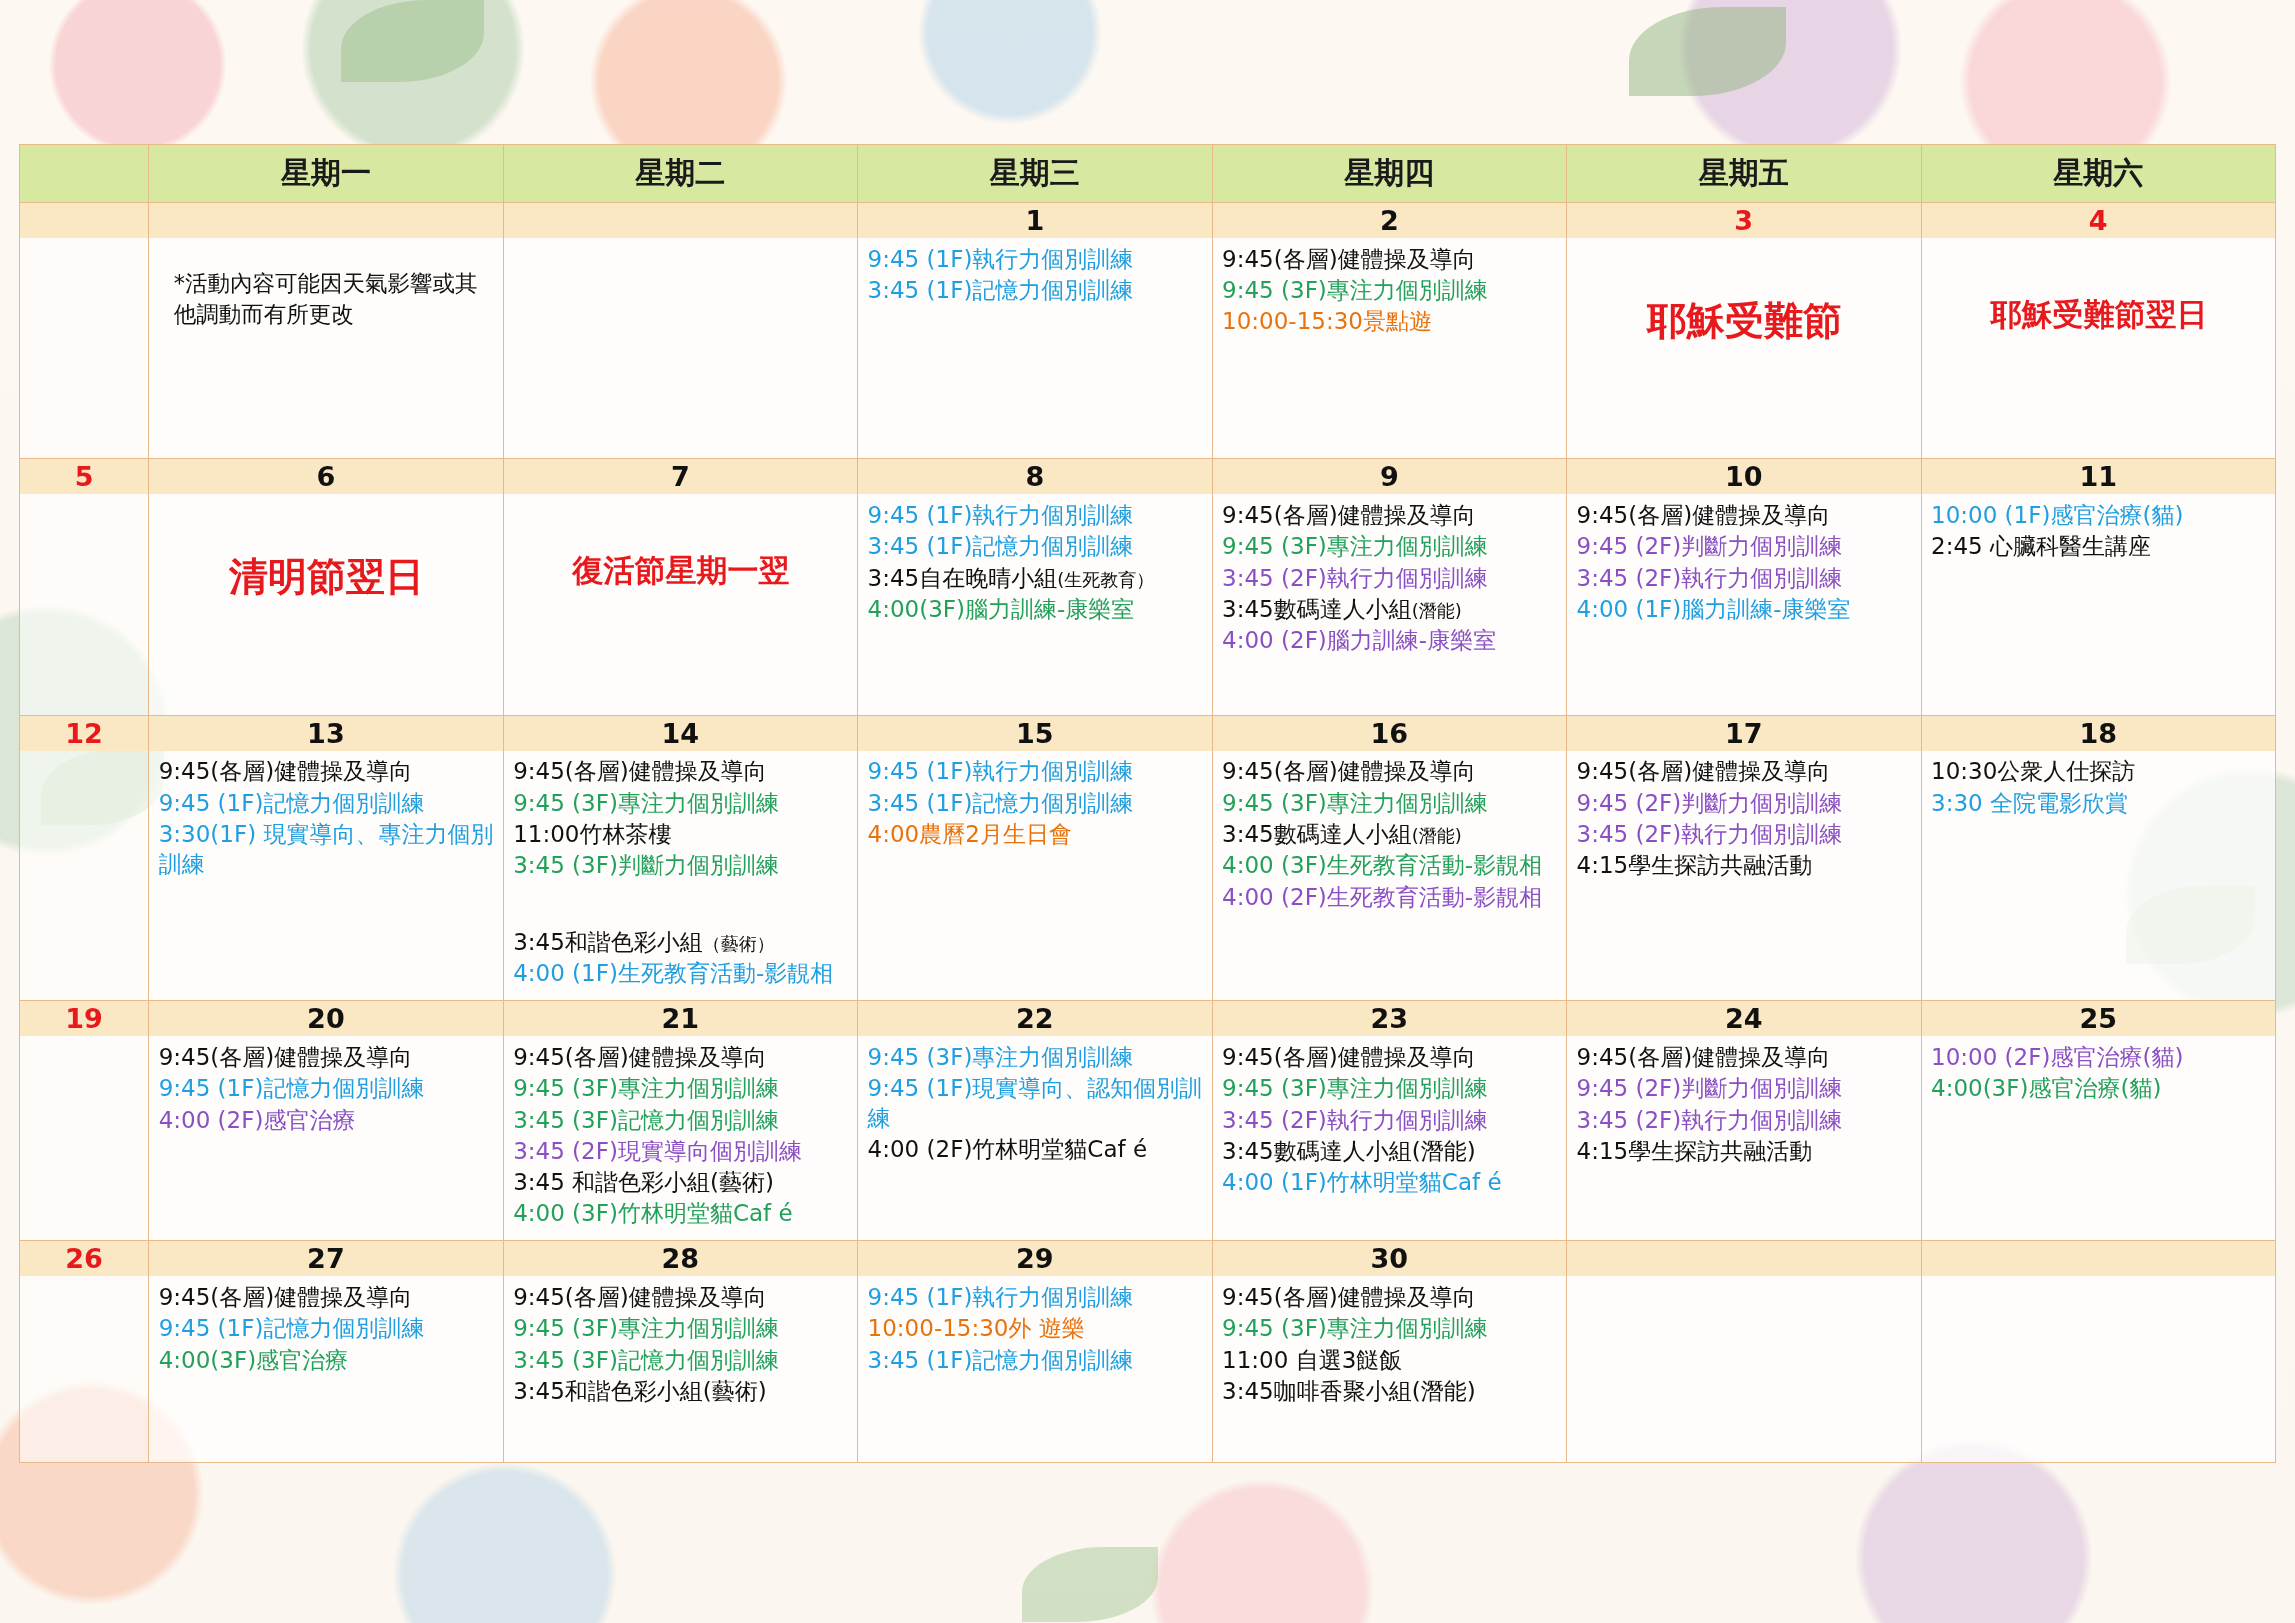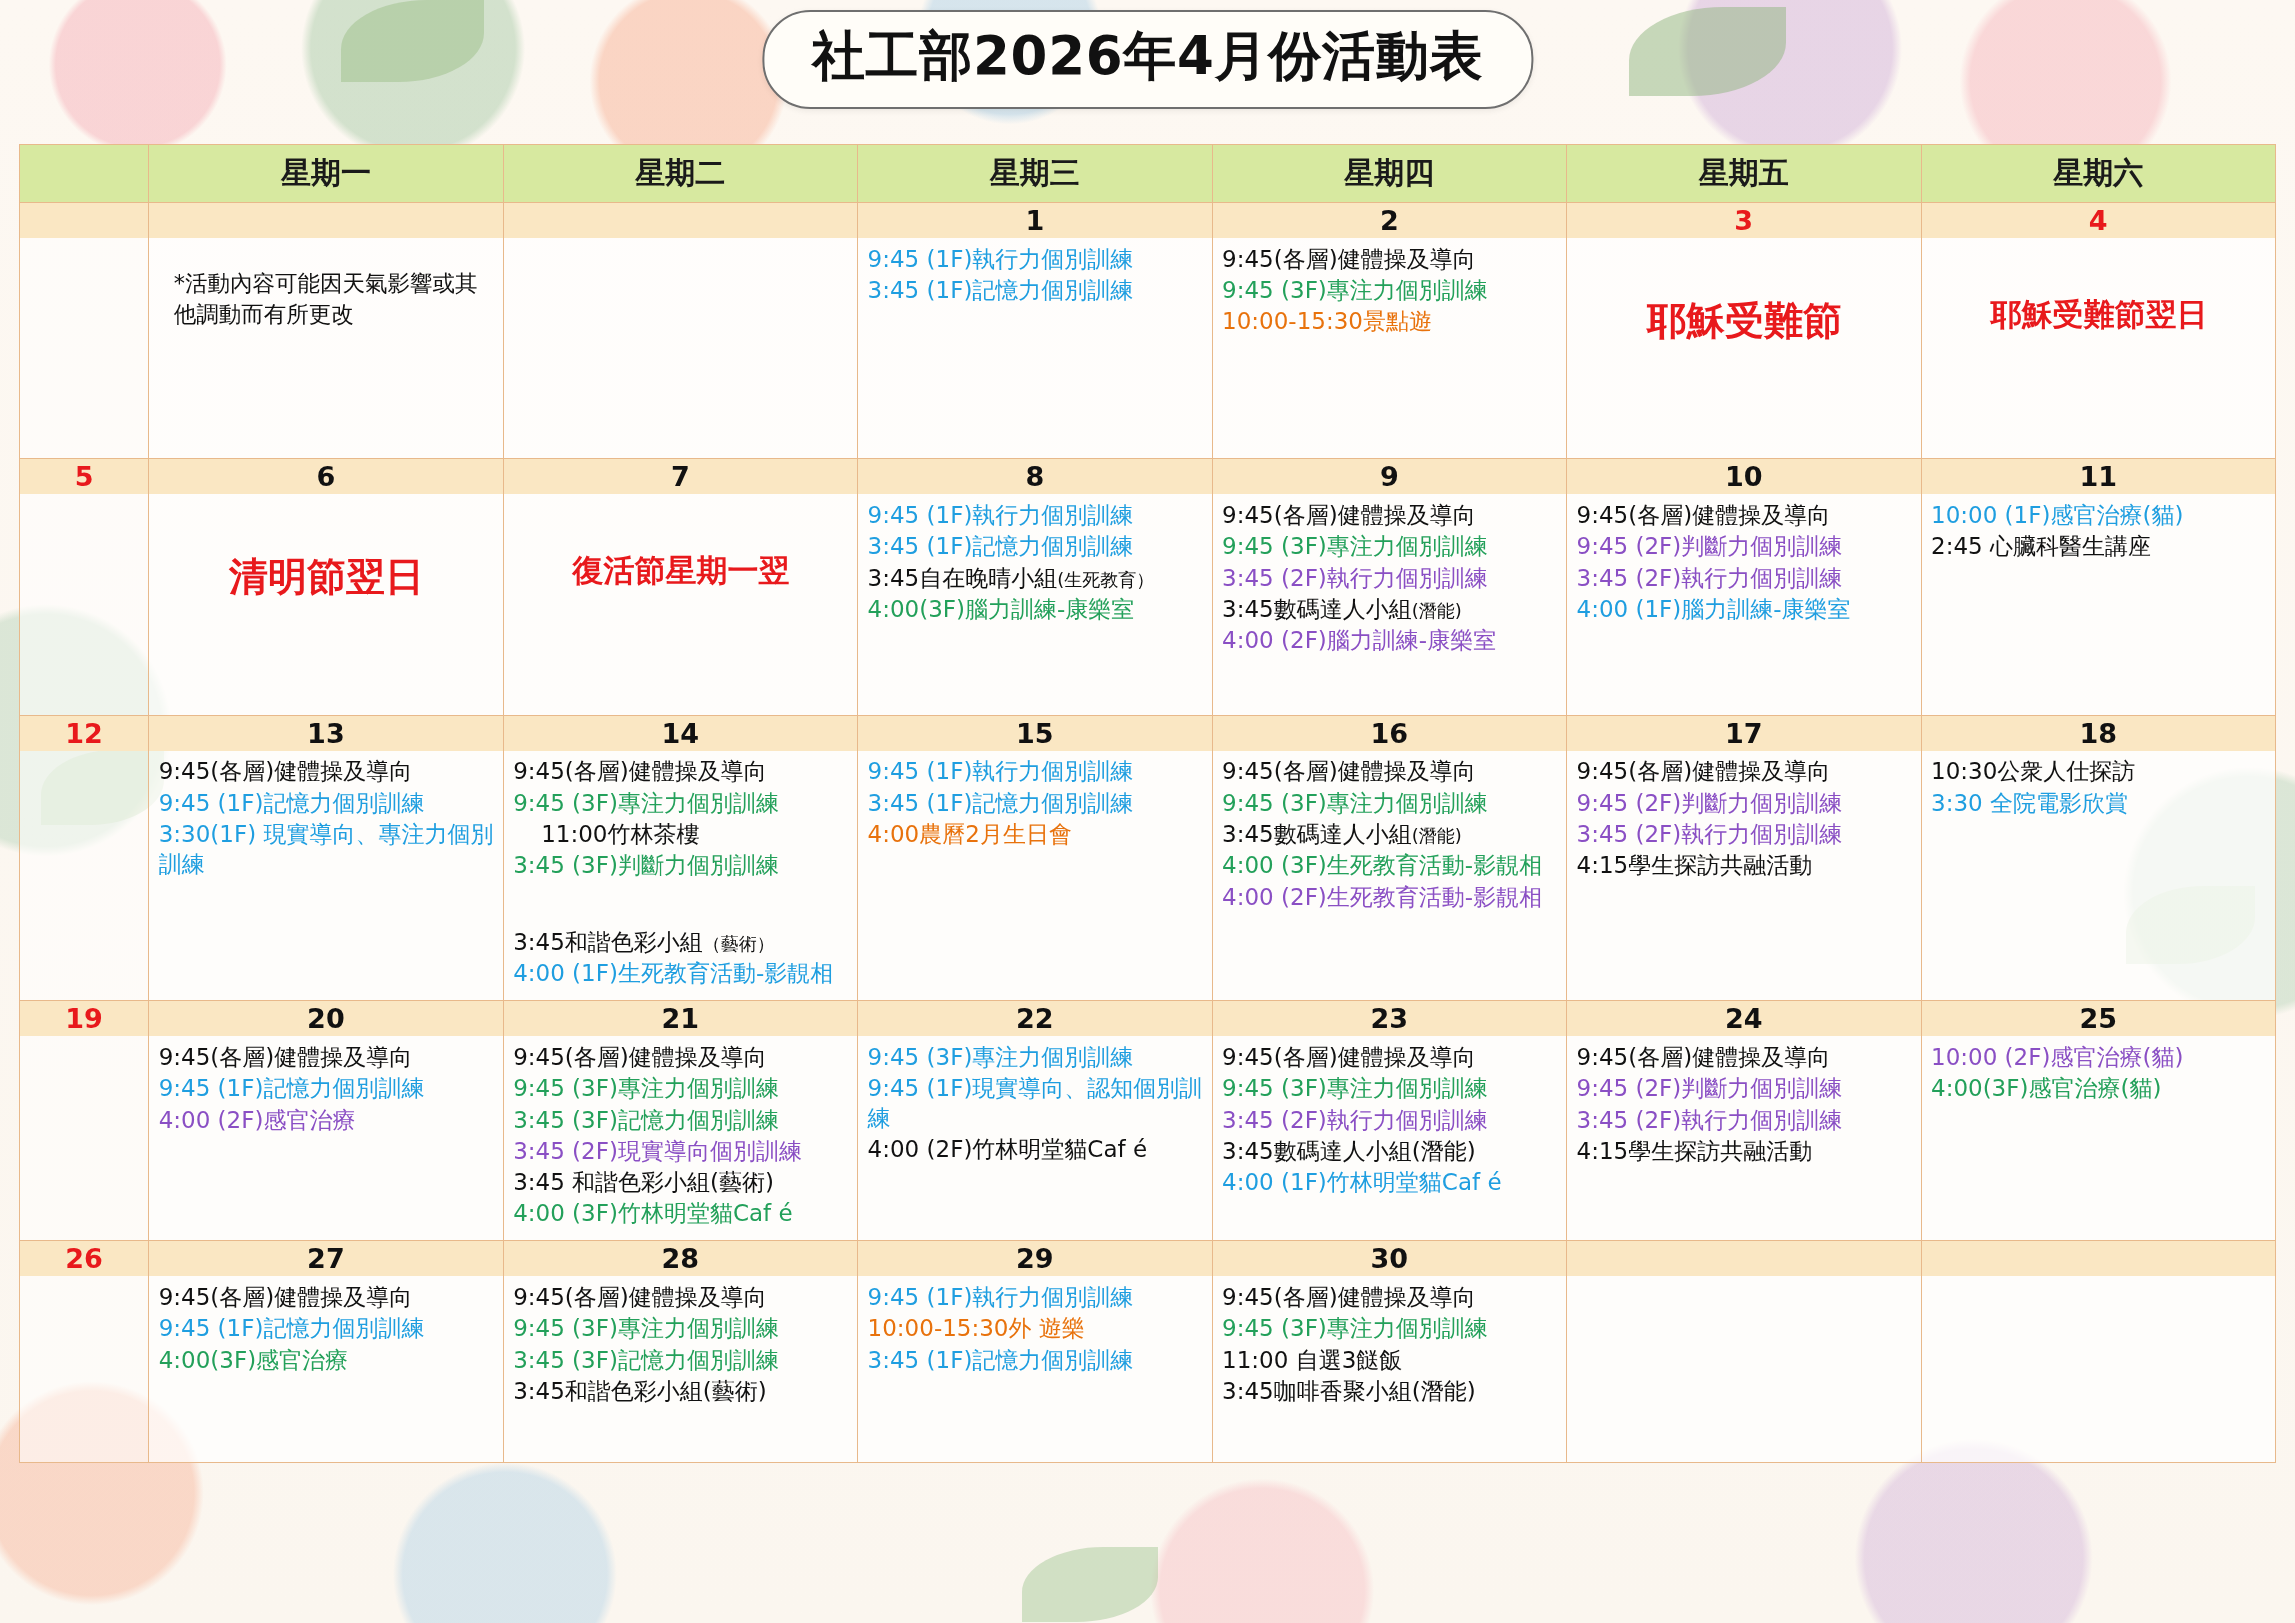--- a/index.html
+++ b/index.html
@@ -153,25 +153,20 @@
 <body>
 
 <div class="page">
 
   <div class="leaf" style="left:341px;top:0;width:143px;height:82px;background:#9ec08a;"></div>
   <div class="leaf" style="left:1629px;top:6.8px;width:157px;height:89px;background:#8fb57f;"></div>
   <div class="leaf" style="left:41px;top:750px;width:123px;height:75px;background:#b9d3a5;"></div>
   <div class="leaf" style="left:2126px;top:886px;width:129px;height:78px;background:#b9d3a5;"></div>
   <div class="leaf" style="left:1022px;top:1547px;width:136px;height:75px;background:#a8c99a;"></div>
 
-  <div class="title-wrap">
-    <div class="title-box">
-      <h1>社工部2026年4月份活動表</h1>
-    </div>
-  </div>
 
   <table class="calendar">
     <colgroup>
       <col class="sunday">
       <col class="day">
         <col class="day">
         <col class="day">
         <col class="day">
         <col class="day">
         <col class="day">
@@ -295,21 +290,21 @@
               <div class="ev" style="color: rgb(17, 17, 17);">9:45(各層)健體操及導向</div>
               <div class="ev" style="color: rgb(31, 158, 224);">9:45 (1F)記憶力個別訓練</div>
               <div class="ev" style="color: rgb(31, 158, 224);">3:30(1F) 現實導向、專注力個別訓練</div>
             </div>
           </td>
           <td class="daycell">
             <div class="datebar">14</div>
             <div class="events">
               <div class="ev" style="color: rgb(17, 17, 17);">9:45(各層)健體操及導向</div>
               <div class="ev" style="color: rgb(35, 160, 90);">9:45 (3F)專注力個別訓練</div>
-              <div class="ev" style="color: rgb(17, 17, 17); margin-left: 28px;">11:00竹林茶樓</div>
+              <div class="ev" style="color: rgb(17, 17, 17);">11:00竹林茶樓</div>
               <div class="ev" style="color: rgb(35, 160, 90);">3:45 (3F)判斷力個別訓練</div>
               <div class="ev" style="color: rgb(17, 17, 17); margin-top: 47px;">3:45和諧色彩小組<span class="sm">（藝術）</span></div>
               <div class="ev" style="color: rgb(31, 158, 224);">4:00 (1F)生死教育活動-影靚相</div>
             </div>
           </td>
           <td class="daycell">
             <div class="datebar">15</div>
             <div class="events">
               <div class="ev" style="color: rgb(31, 158, 224);">9:45 (1F)執行力個別訓練</div>
               <div class="ev" style="color: rgb(31, 158, 224);">3:45 (1F)記憶力個別訓練</div>

